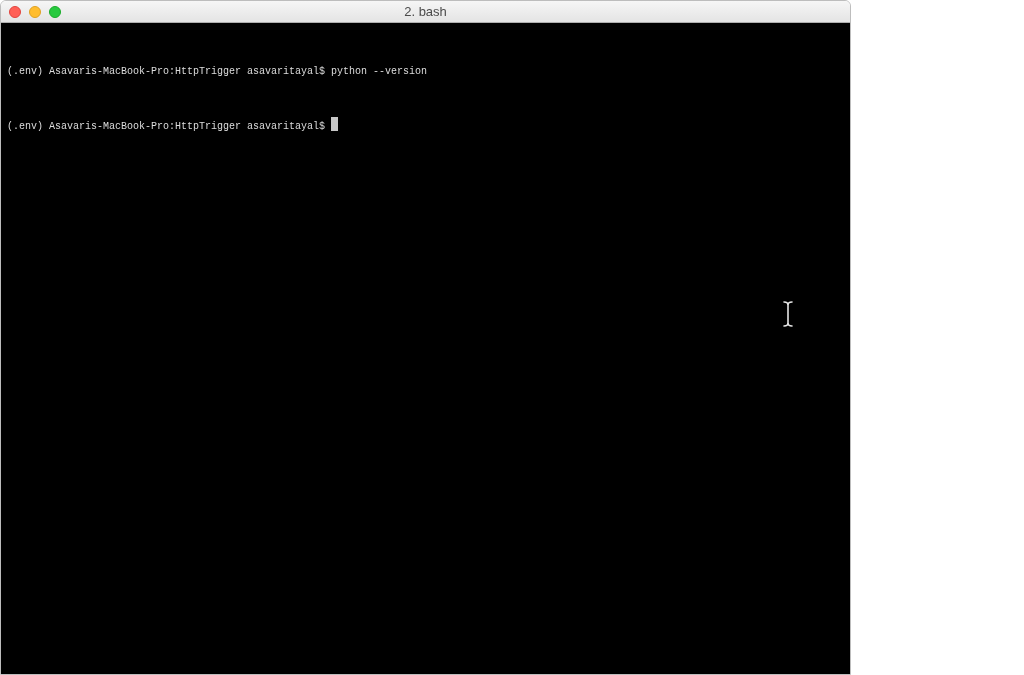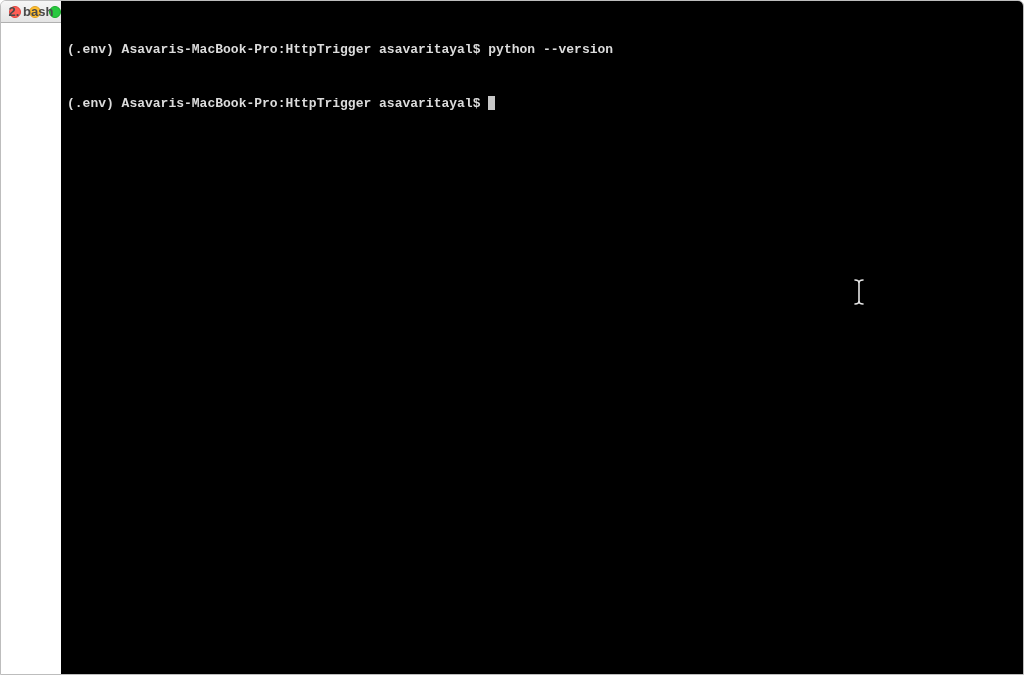--- a/index.html
+++ b/index.html
@@ -8,28 +8,27 @@
       box-sizing: border-box;
     }
     body {
       width: 1024px;
       height: 675px;
       font-family: "Menlo", "Monaco", "Courier New", monospace;
       overflow: hidden;
       background: #fff;
     }
     .window {
-      width: 1024px;
+      width: 851px;
       height: 675px;
       display: flex;
-      flex-direction: row;
+      flex-direction: column;
       border: 1px solid #bdbdbd;
       border-radius: 6px 6px 0 0;
       overflow: hidden;
-      font-weight: bold;
     }
     .titlebar {
       height: 22px;
       background: linear-gradient(to bottom, #f6f6f6, #e4e4e4);
       border-bottom: 1px solid #b0b0b0;
       display: flex;
       align-items: center;
       position: relative;
       flex-shrink: 0;
     }
@@ -63,21 +62,21 @@
       text-align: center;
       font-family: -apple-system, "Helvetica Neue", Arial, sans-serif;
       font-size: 13px;
       color: #4a4a4a;
       pointer-events: none;
     }
     .terminal {
       flex: 1;
       background: #000000;
       color: #dcdcdc;
-      font-size: 13px;
+      font-size: 10px;
       line-height: 18px;
       padding: 4px 6px;
       position: relative;
       white-space: pre;
       overflow: hidden;
     }
     .line {
       display: block;
     }
     .cursor {

